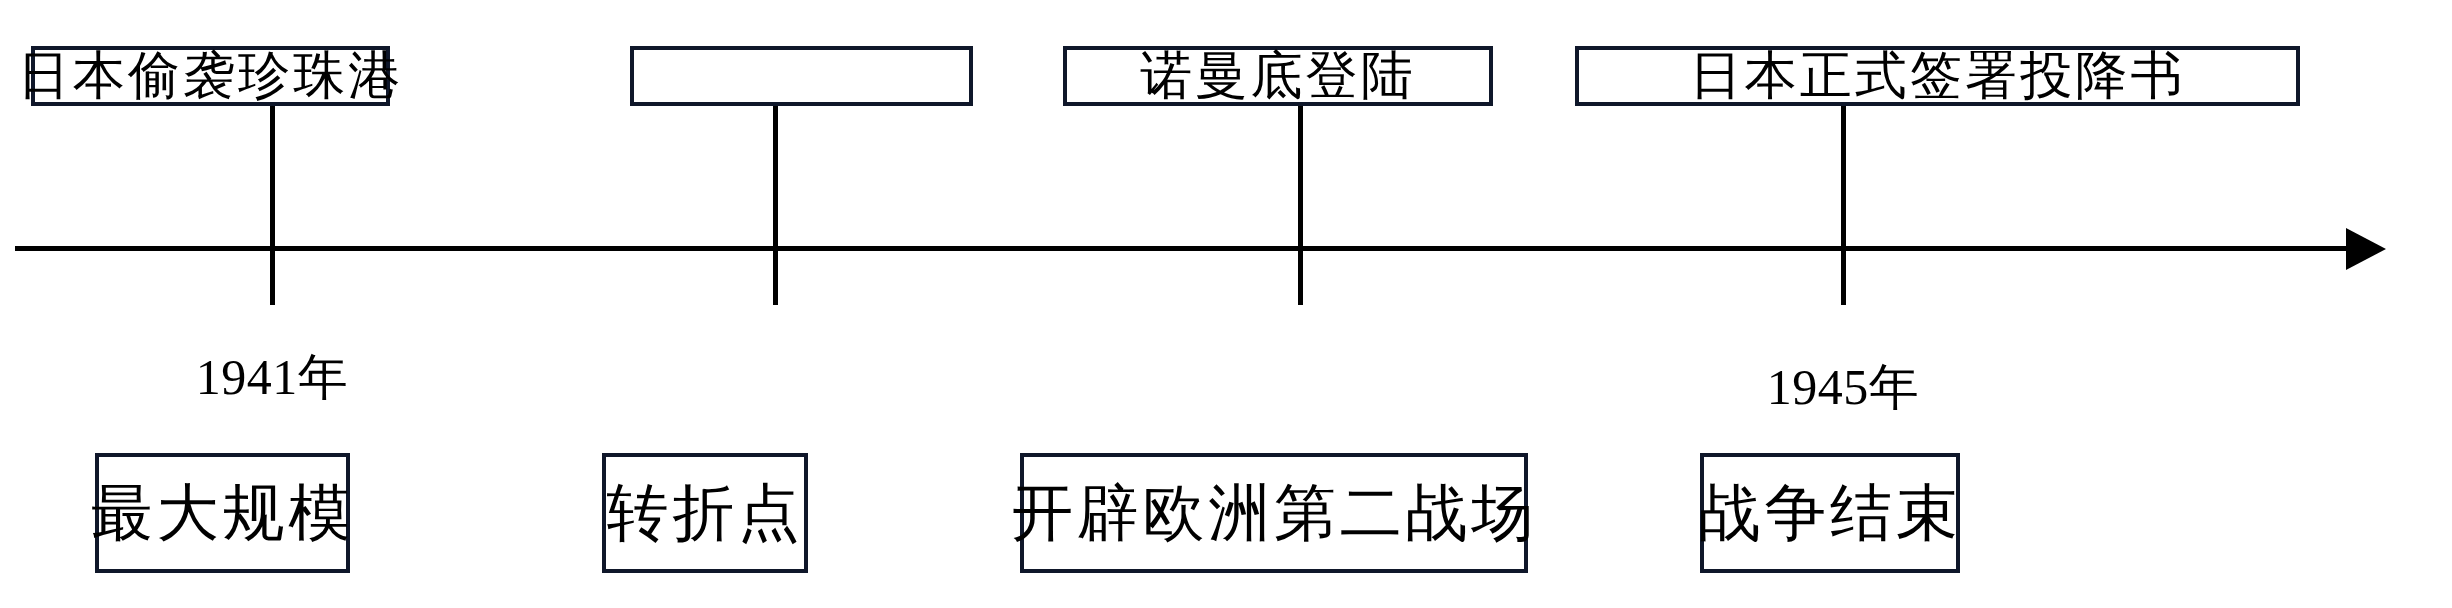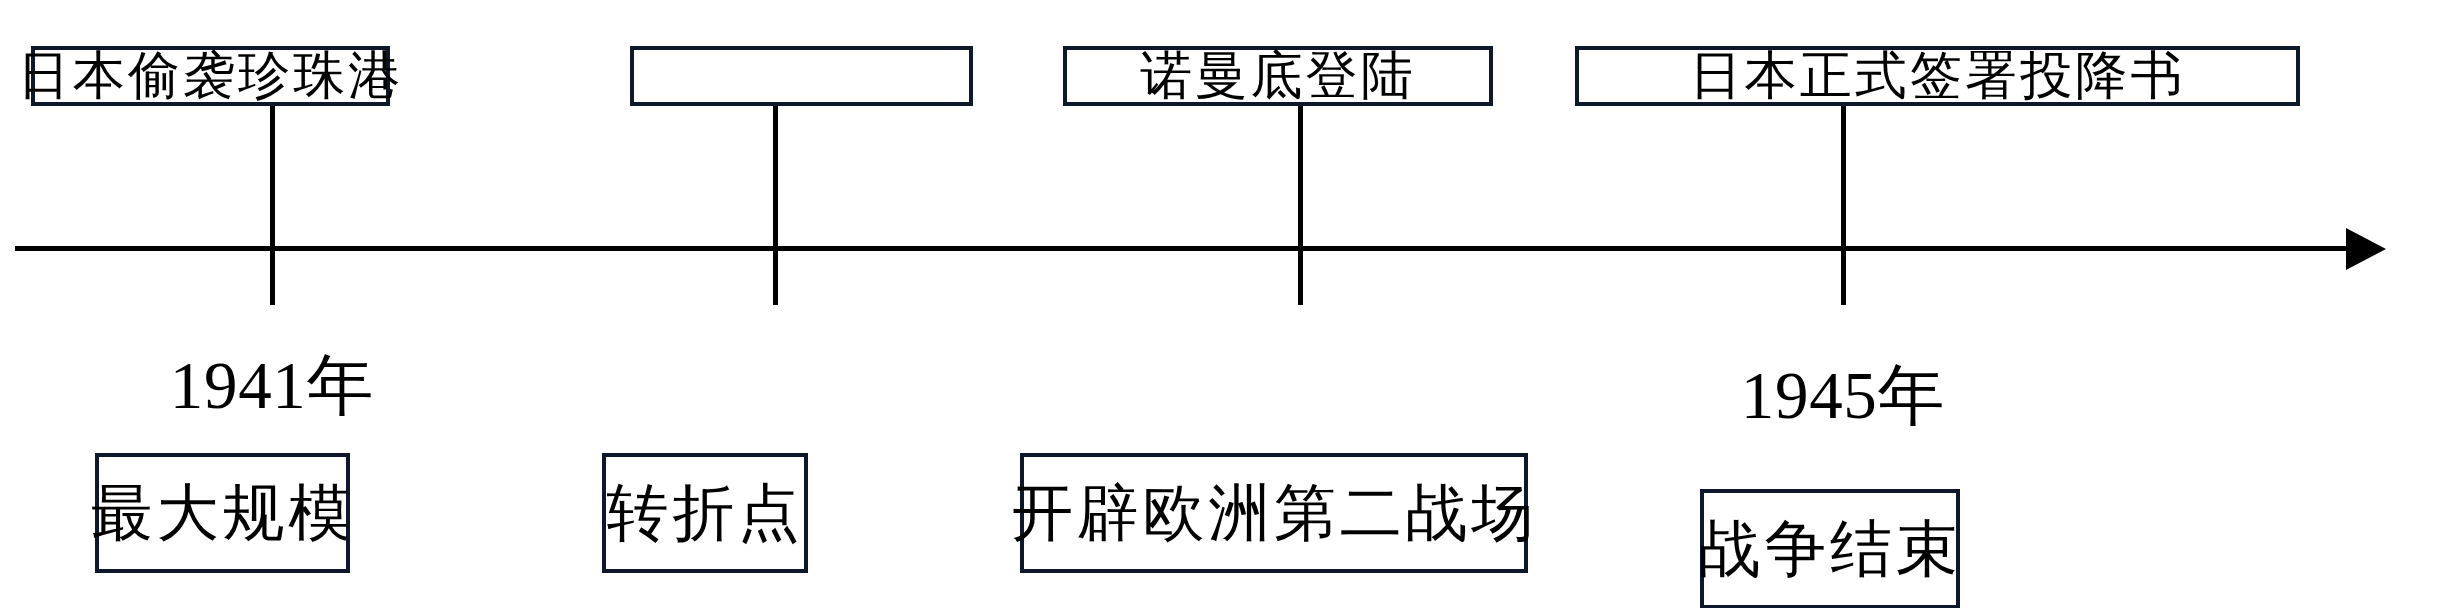--- a/index.html
+++ b/index.html
@@ -55,21 +55,21 @@
   .tick {
     position: absolute;
     background: #000000;
     width: 5px;
   }
 
   
   .year-label {
     position: absolute;
     color: #000000;
-    font-size: 67px;
+    font-size: 50px;
     line-height: 1;
     white-space: nowrap;
     text-align: center;
     letter-spacing: 0.01em;
   }
 </style>
 </head>
 <body>
 
 <div id="canvas">
@@ -114,17 +114,17 @@
   </div>
 
   <div class="evt-box evt-bottom" style="left:602px; top:453px; width:206px; height:120px;">
     <span>转折点</span>
   </div>
 
   <div class="evt-box evt-bottom" style="left:1020px; top:453px; width:508px; height:120px;">
     <span>开辟欧洲第二战场</span>
   </div>
 
-  <div class="evt-box evt-bottom" style="left:1700px; top:453px; width:260px; height:120px;margin-top:36px;">
+  <div class="evt-box evt-bottom" style="left:1700px; top:453px; width:260px; height:120px;">
     <span>战争结束</span>
   </div>
 
 </div>
 
 </body></html>

